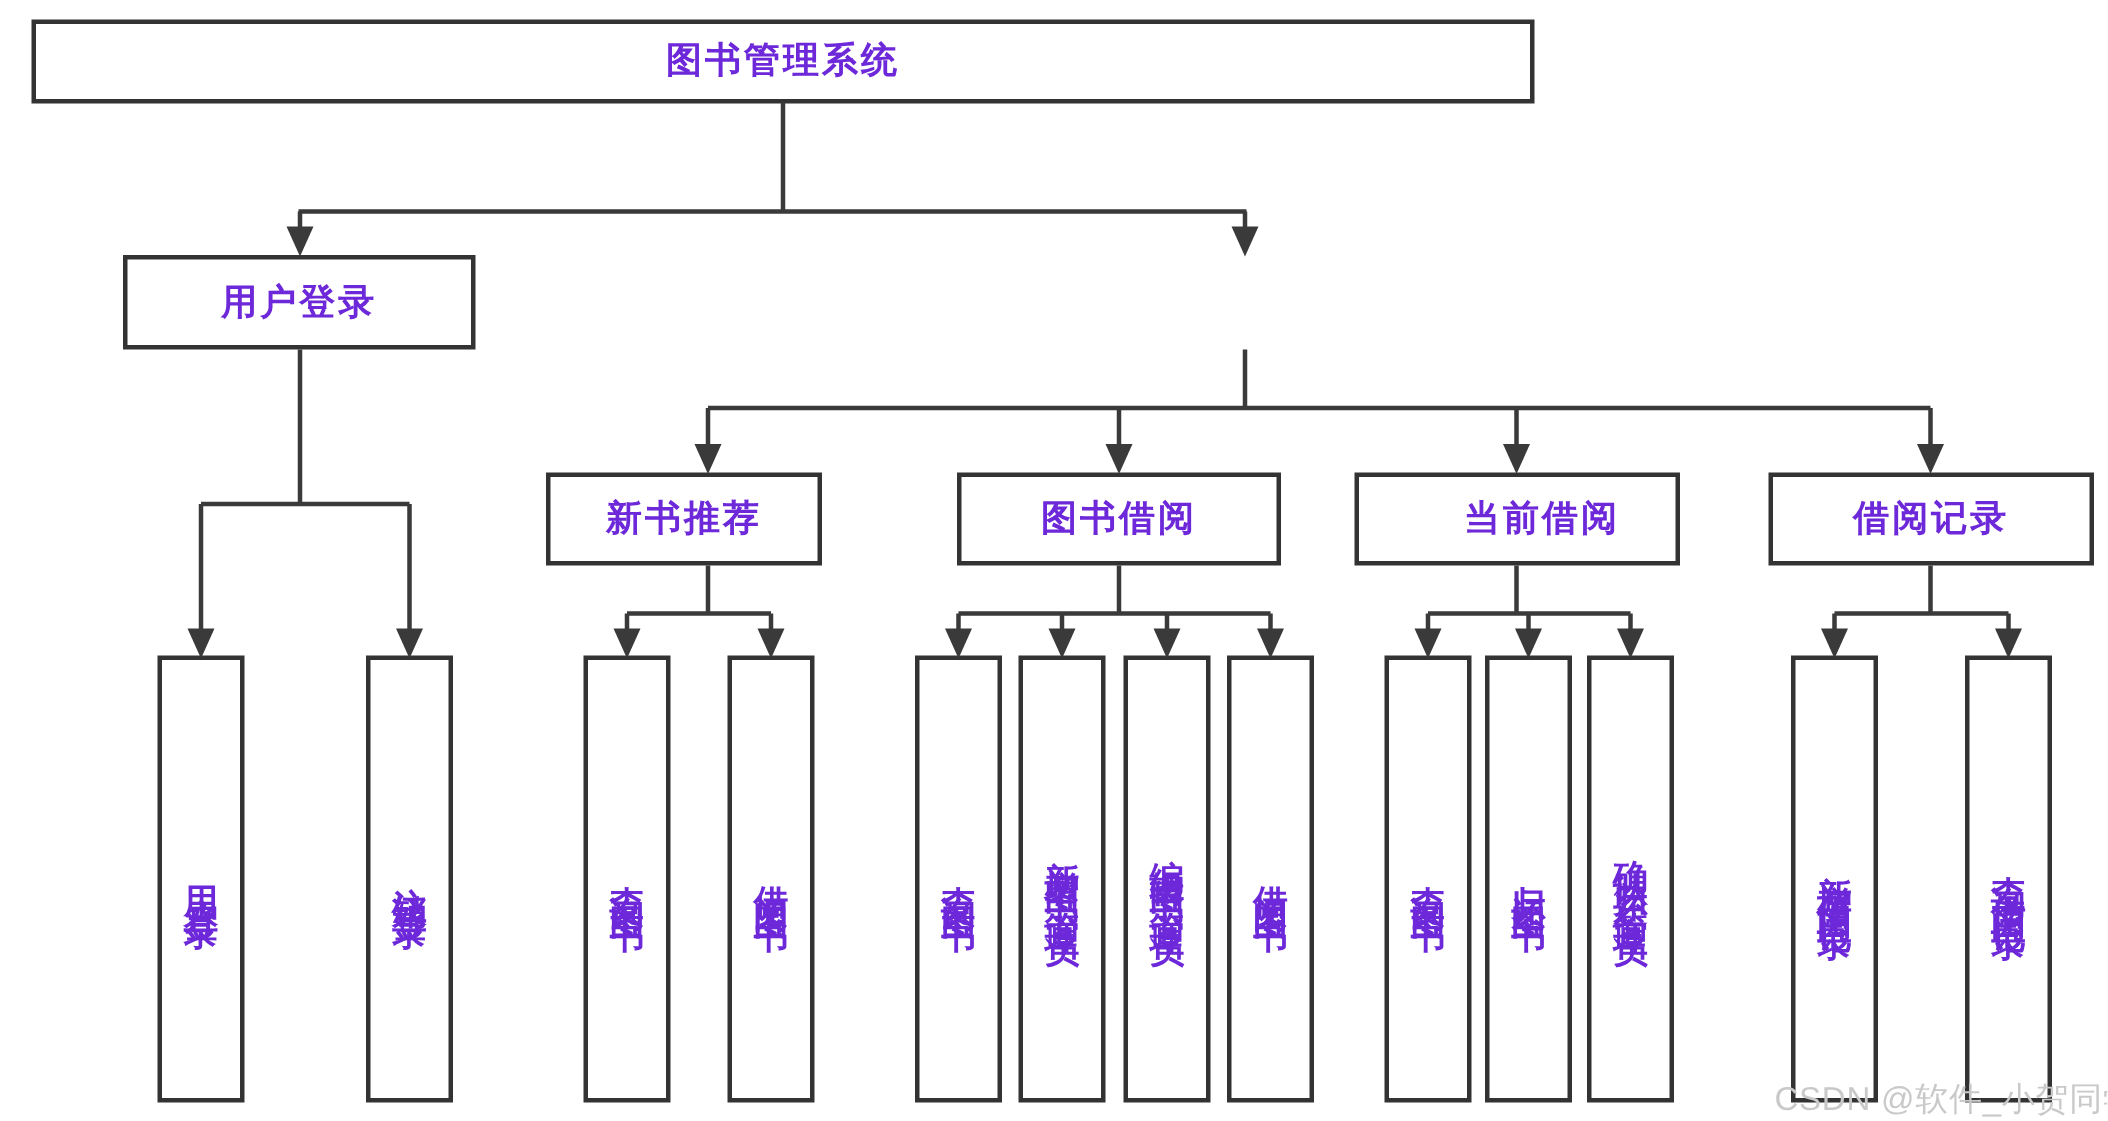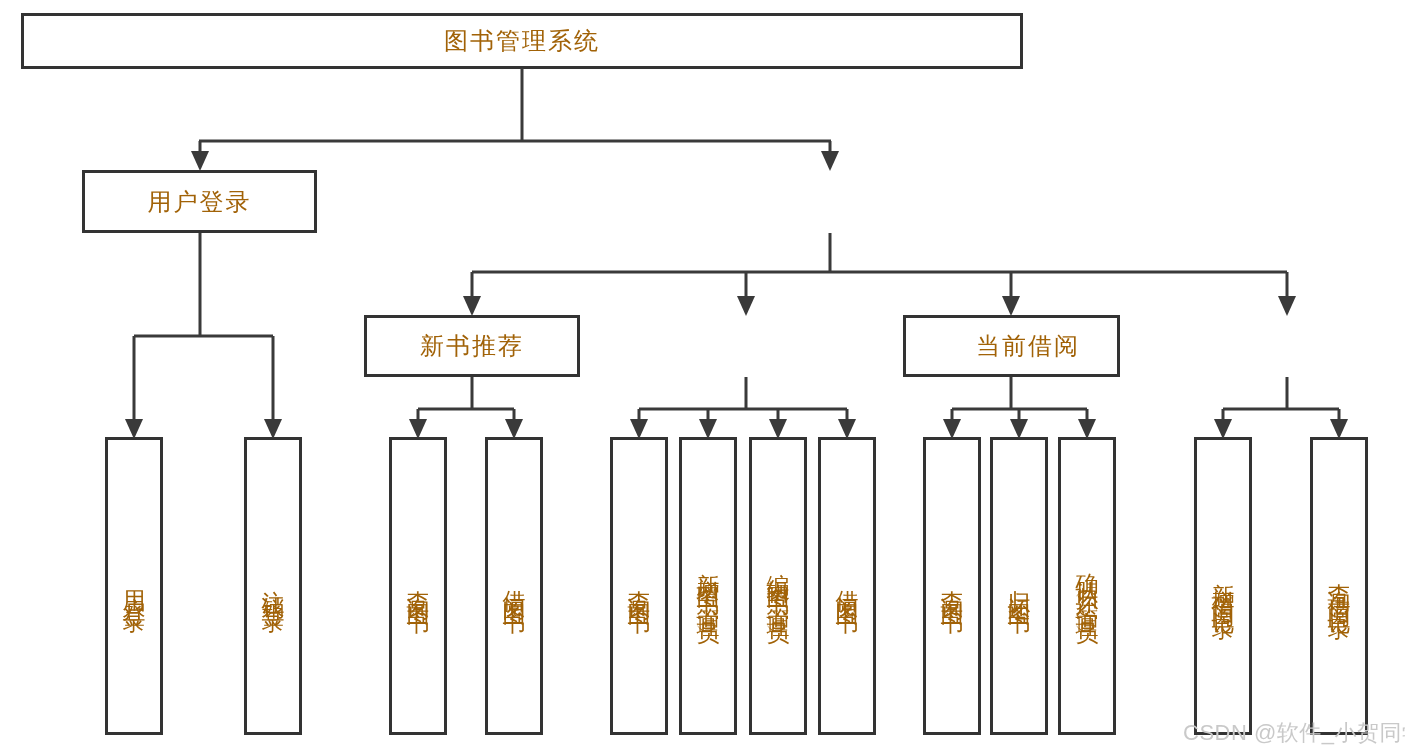--- a/index.html
+++ b/index.html
@@ -19,26 +19,27 @@
     position: absolute;
     left: 0; top: 0;
     z-index: 2;
     pointer-events: none;
   }
 
   .box {
     position: absolute;
     border: 3px solid #333333;
     background: #ffffff;
-    color: #a16207;
+    color: #6d28d9;
     display: flex;
     align-items: center;
     justify-content: center;
     z-index: 1;
     text-align: right;
+    font-weight: bold;
   }
 
   .hbox {
     font-size: 24px;
     letter-spacing: 2px;
     line-height: 1;
   }
 
   .vbox {
     writing-mode: vertical-rl;
@@ -47,21 +48,21 @@
     letter-spacing: 7px;
     line-height: 1;
   }
 
   
   #b-root { left: 21px;   top: 13px;  width: 1002px; height: 56px; }
 
   #b-user { left: 82px;   top: 170px; width: 235px;  height: 63px; }
   #b-book { left: 712px;  top: 170px; width: 235px;  height: 63px; }
 
-  #b-rec  { left: 364px;  top: 315px; width: 216px;  height: 62px; }
+  #b-rec  { left: 364px;  top: 315px; width: 184px;  height: 62px; }
   #b-bor  { left: 638px;  top: 315px; width: 216px;  height: 62px; }
   #b-cur  { left: 903px;  top: 315px; width: 217px;  height: 62px; padding-left: 33px; }
   #b-log  { left: 1179px; top: 315px; width: 217px;  height: 62px; }
 
   .leaf   { top: 437px; width: 58px; height: 298px; }
   #f1  { left: 105px;  }
   #f2  { left: 244px;  }
   #f3  { left: 389px;  }
   #f4  { left: 485px;  }
   #f5  { left: 610px;  }
@@ -128,21 +129,23 @@
       <polygon points="1214,419 1232,419 1223,439"></polygon>
       <polygon points="1330,419 1348,419 1339,439"></polygon>
     </g>
   </svg>
 
   <div class="box hbox" id="b-root">图书管理系统</div>
 
   <div class="box hbox" id="b-user">用户登录</div>
 
   <div class="box hbox" id="b-rec">新书推荐</div>
+  <div class="box hbox" id="b-bor">图书借阅</div>
   <div class="box hbox" id="b-cur">当前借阅</div>
+  <div class="box hbox" id="b-log">借阅记录</div>
 
   <div class="box vbox leaf" id="f1">用户登录</div>
   <div class="box vbox leaf" id="f2">注销登录</div>
 
   <div class="box vbox leaf" id="f3">查询图书</div>
   <div class="box vbox leaf" id="f4">借阅图书</div>
 
   <div class="box vbox leaf" id="f5">查询图书</div>
   <div class="box vbox leaf" id="f6">新增图书（管理员）</div>
   <div class="box vbox leaf" id="f7">编辑图书（管理员）</div>

